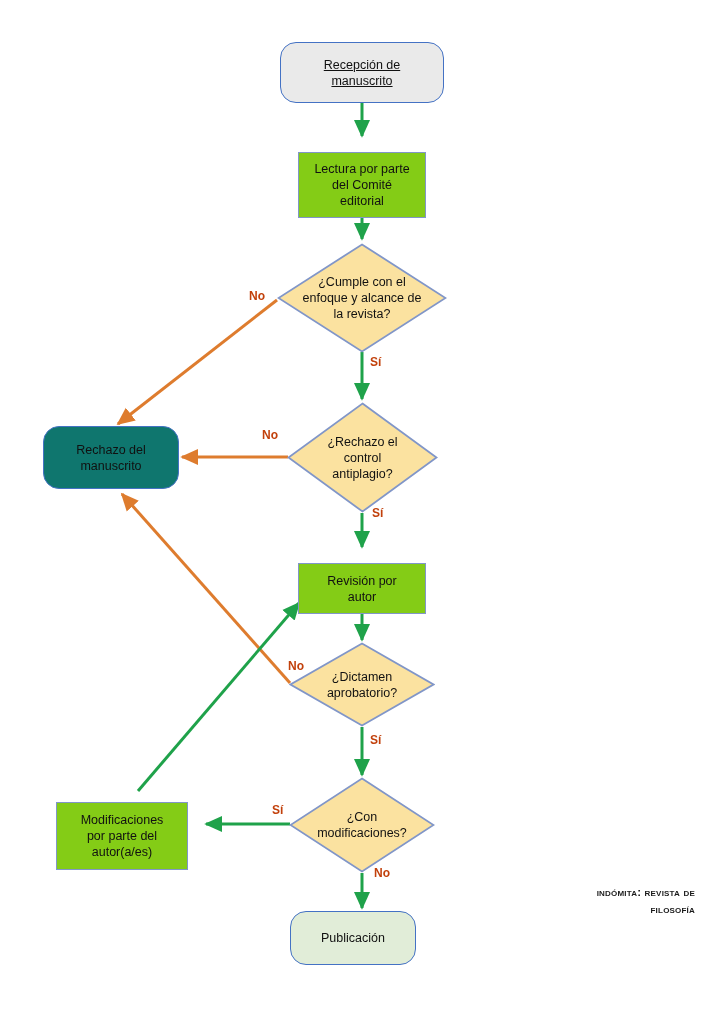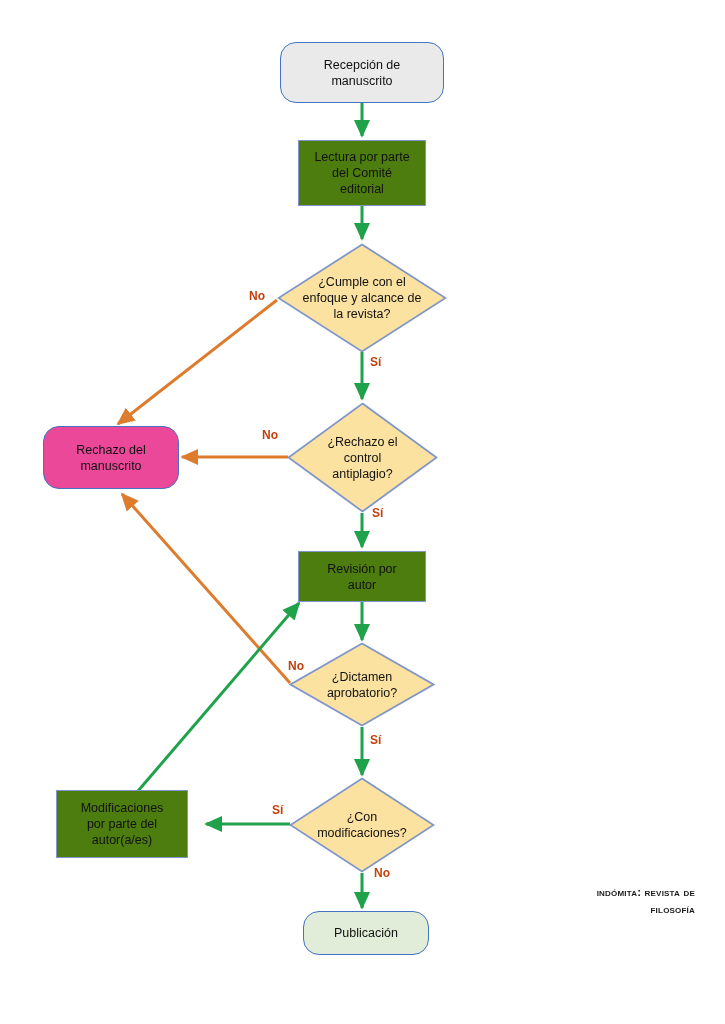--- a/index.html
+++ b/index.html
@@ -38,26 +38,27 @@
   }
   .node .label {
     display: block;
     white-space: pre-line;
     padding: 0 4px;
   }
   .terminator {
     border: 1.6px solid #4472C4;
     border-radius: 16px;
   }
-  .term-start { background: #EAEAEA; }
-  .term-reject { background: #ec4899; }
+  .term-start { background: #EAEAEA; text-decoration: underline; }
+  .term-reject { background: #0f766e; }
   .term-publish { background: #E1EDD8; }
   .process {
-    background: #4d7c0f;
+    background: #84cc16;
     border: 1.6px solid #8196C8;
+    margin-top: 12px;
   }
   .decision {
     background: transparent;
     border: none;
   }
   .decision .dia-shape {
     position: absolute;
     left: 0;
     top: 0;
     width: 100%;
@@ -179,21 +180,21 @@
   </div>
 
   <div class="node decision" style="left:289px; top:777px; width:146px; height:96px;">
     <svg class="dia-shape" viewBox="0 0 146 96" preserveAspectRatio="none">
       <polygon points="73,1.5 144.5,48 73,94.5 1.5,48" fill="#FBE2A0" stroke="#8196C8" stroke-width="1.8"></polygon>
     </svg>
     <span class="label">¿Con
 modificaciones?</span>
   </div>
 
-  <div class="node terminator term-publish" style="left:303px; top:911px; width:126px; height:44px;">
+  <div class="node terminator term-publish" style="left:290px; top:911px; width:126px; height:54px;">
     <span class="label">Publicación</span>
   </div>
 
   <div class="edge-label" style="left:249px; top:289px;">No</div>
 
   <div class="edge-label" style="left:370px; top:355px;">Sí</div>
 
   <div class="edge-label" style="left:262px; top:428px;">No</div>
 
   <div class="edge-label" style="left:372px; top:506px;">Sí</div>

